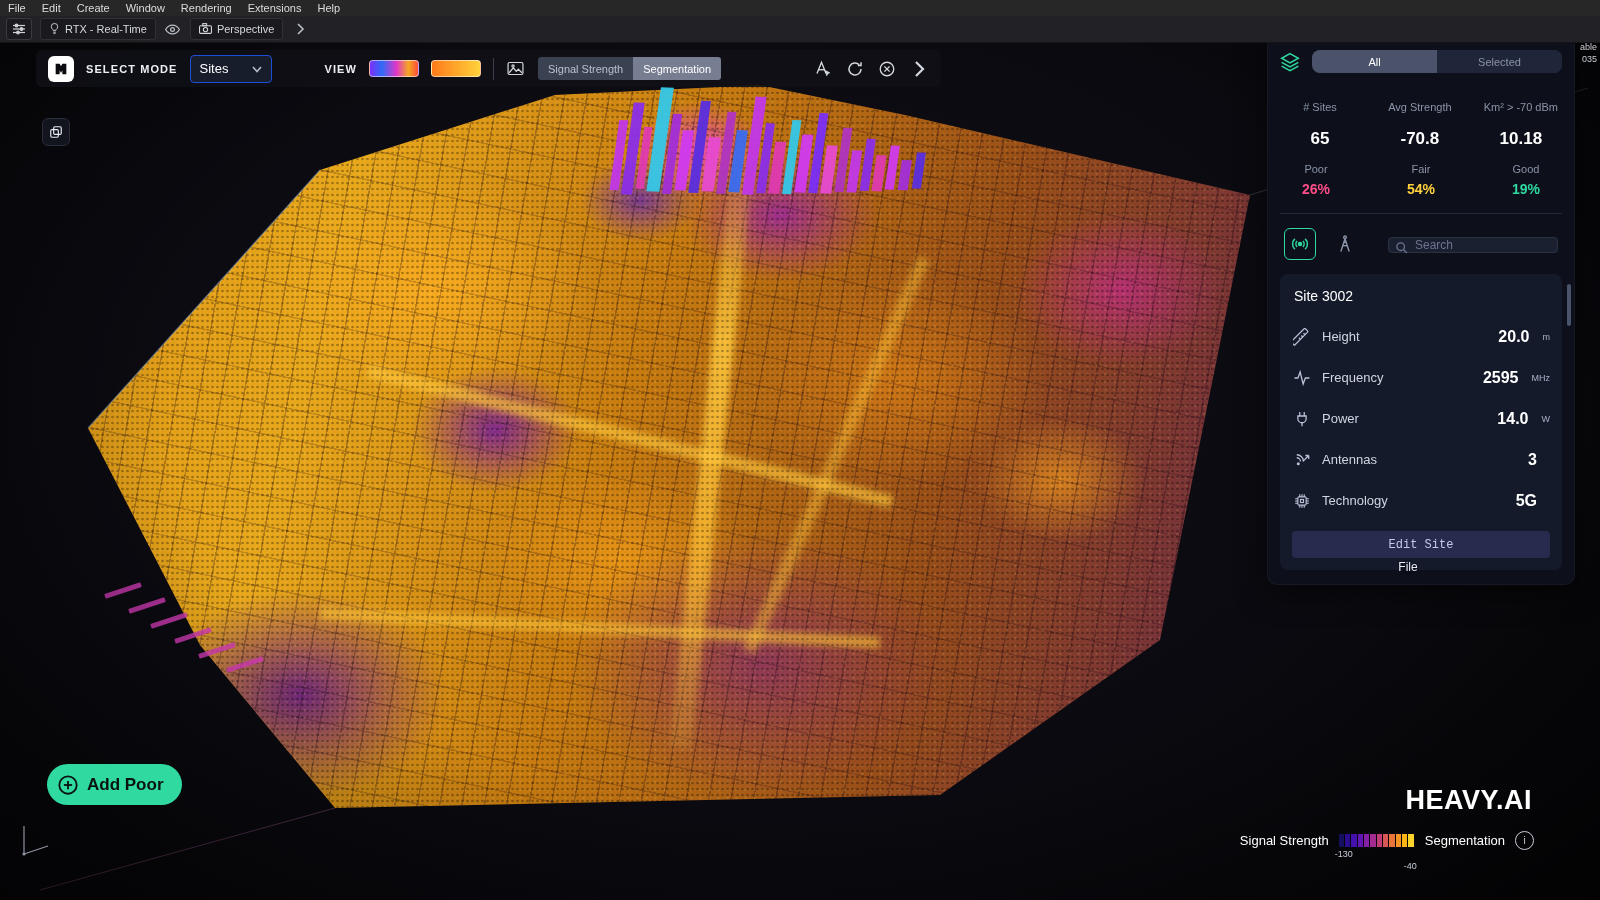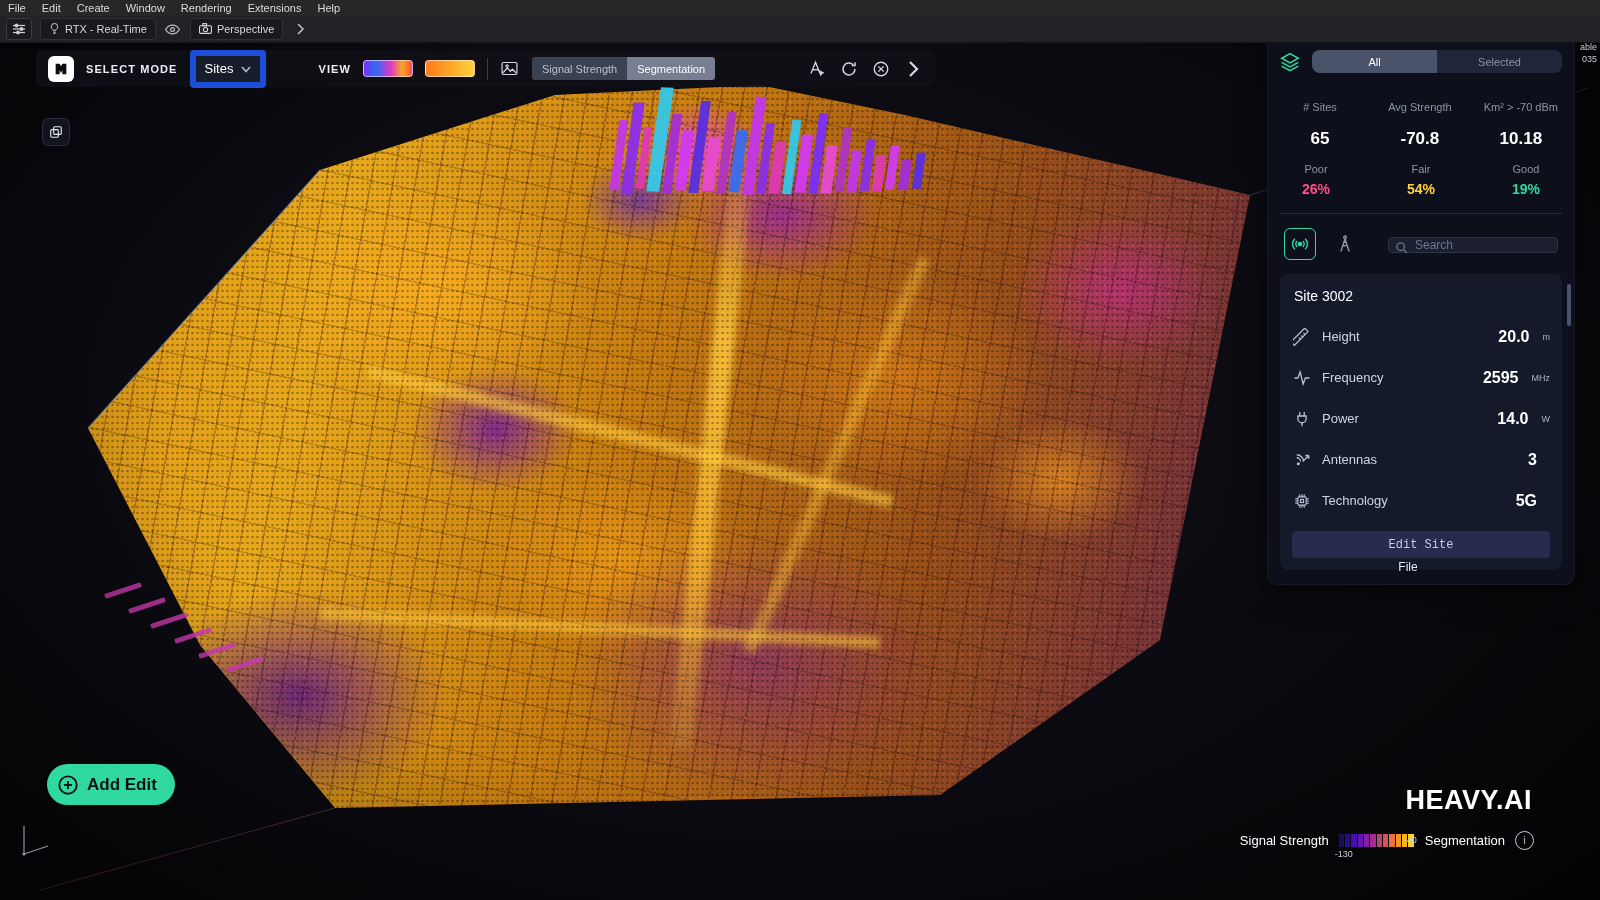--- a/index.html
+++ b/index.html
@@ -61,22 +61,22 @@
   .guides{position:absolute;inset:0;pointer-events:none;}
   .vignette{position:absolute;inset:0;pointer-events:none;
     background:radial-gradient(1150px 720px at 50% 46%, transparent 55%, rgba(0,0,0,.55) 100%);}
 
   
   .maintb{position:absolute;left:36px;top:50px;height:37px;z-index:30;display:inline-flex;
           align-items:center;gap:12px;padding:0 12px;background:rgba(15,16,22,.9);
           border-radius:6px;color:#e5e8ef;}
   .logo{width:26px;height:26px;background:#fff;border-radius:6px;display:flex;align-items:center;justify-content:center;}
   .tlabel{font-size:11px;font-weight:700;letter-spacing:.1em;color:#eceef4;}
-  .sites-select{display:flex;align-items:center;gap:8px;height:26px;padding:0 9px;
-                border:6px solid #1d4ed8;border-radius:4px;background:#181d2b;color:#fff;font-size:13px;cursor:pointer;}
+  .sites-select{display:flex;align-items:center;gap:24px;height:26px;padding:0 9px;
+                border:1px solid #1d4ed8;border-radius:4px;background:#181d2b;color:#fff;font-size:13px;cursor:pointer;}
   .swatch{width:48px;height:15px;border-radius:4px;border:1px solid rgba(255,255,255,.55);cursor:pointer;}
   .swatch1{background:linear-gradient(90deg,#7b2ff7 0%,#2f6bf7 25%,#e036c8 55%,#f5a623 80%,#ff4d3a 100%);}
   .swatch2{background:linear-gradient(90deg,#ff7a1a,#ffd23b);}
   .tdivider{width:1px;height:22px;background:#3a4050;}
   .seg{display:flex;border-radius:3px;overflow:hidden;font-size:11px;}
   .seg button{border:0;height:23px;padding:0 10px;cursor:pointer;font-family:inherit;font-size:11px;}
   .seg .off{background:#3a4150;color:#b9c0cf;}
   .seg .on{background:#777e92;color:#fff;}
   .ticon{width:20px;height:20px;display:flex;align-items:center;justify-content:center;color:#d3d7e0;cursor:pointer;}
   .tspacer{width:28px;}
@@ -137,21 +137,21 @@
 
   
   .brand{position:absolute;right:68px;top:785px;z-index:25;font-size:27px;font-weight:800;
          letter-spacing:.5px;color:#fff;}
   .legend{position:absolute;right:66px;top:828px;z-index:25;display:flex;align-items:center;gap:10px;color:#fff;}
   .legend .llbl{font-size:13px;}
   .lbarwrap{position:relative;padding-bottom:12px;top:6px;}
   .lbar{display:flex;width:76px;height:13px;}
   .lbar i{flex:1;margin-right:1px;}
   .ltickL{position:absolute;left:-4px;top:15px;font-size:9px;color:#c8cdd9;}
-  .ltickR{position:absolute;right:-2px;top:1px;font-size:9px;color:#c8cdd9;}
+  .ltickR{position:absolute;right:-2px;top:27px;font-size:9px;color:#c8cdd9;}
   .infoicon{width:17px;height:17px;border-radius:50%;border:1.5px solid #c8cdd9;color:#c8cdd9;
             display:flex;align-items:center;justify-content:center;font-size:10px;cursor:pointer;}
 </style>
 </head>
 <body>
 
 <div class="stage">
 
   <div class="scene">
     <div class="terrain">
@@ -333,21 +333,21 @@
   </div>
 
   <button class="addsite">
     <span style="display:flex;">
       <svg width="22" height="22" viewBox="0 0 24 24" fill="none" stroke="#0a140f" stroke-width="2">
         <circle cx="12" cy="12" r="9.5"></circle>
           <line x1="12" y1="7.5" x2="12" y2="16.5"></line>
           <line x1="7.5" y1="12" x2="16.5" y2="12"></line>
       </svg>
     </span>
-    <span class="lbl">Add Edit</span>
+    <span class="lbl">Add Poor</span>
   </button>
 
   <svg class="gizmo" width="40" height="44" viewBox="0 0 40 44">
     <line x1="10" y1="38" x2="10" y2="10" stroke="currentColor" stroke-width="1.2"></line>
     <line x1="10" y1="38" x2="34" y2="30" stroke="currentColor" stroke-width="1.2"></line>
     <circle cx="10" cy="38" r="1.6" fill="currentColor"></circle>
   </svg>
 
   <div class="panel">
     <div class="prow1">

